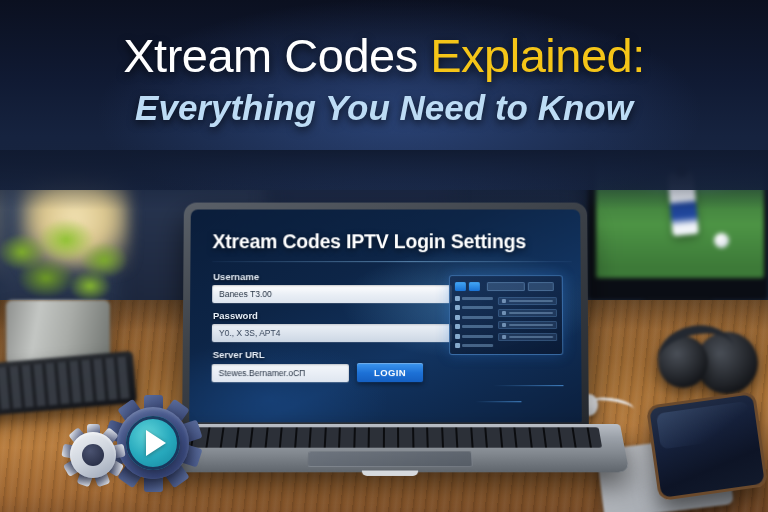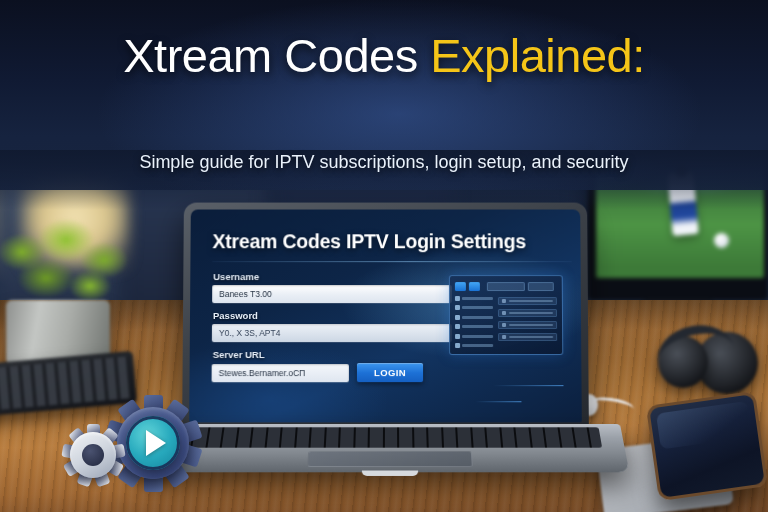--- a/index.html
+++ b/index.html
@@ -335,21 +335,21 @@
     <div class="eb eb1"></div>
     <div class="eb eb2"></div>
     <div class="eb-wire"></div>
   </div>
   <div class="trackpad-ext"></div>
   <div class="phone"></div>
 
   <div class="banner"></div>
   <div class="banner-fade"></div>
   <h1 class="title-main"><span>Xtream Codes </span><span class="hl">Explained:</span></h1>
-  <p class="title-tag">Simple guide for IPTV subscriptions, login setup, and security</p>
+  <h2 class="title-sub">Everything You Need to Know</h2>
 
   <div class="laptop">
     <div class="lid">
       <div class="screen">
         <div class="scr-glow1"></div>
         <div class="scr-glow2"></div>
 
         <div class="scr-title">Xtream Codes IPTV Login Settings</div>
         <div class="scr-rule"></div>
 

